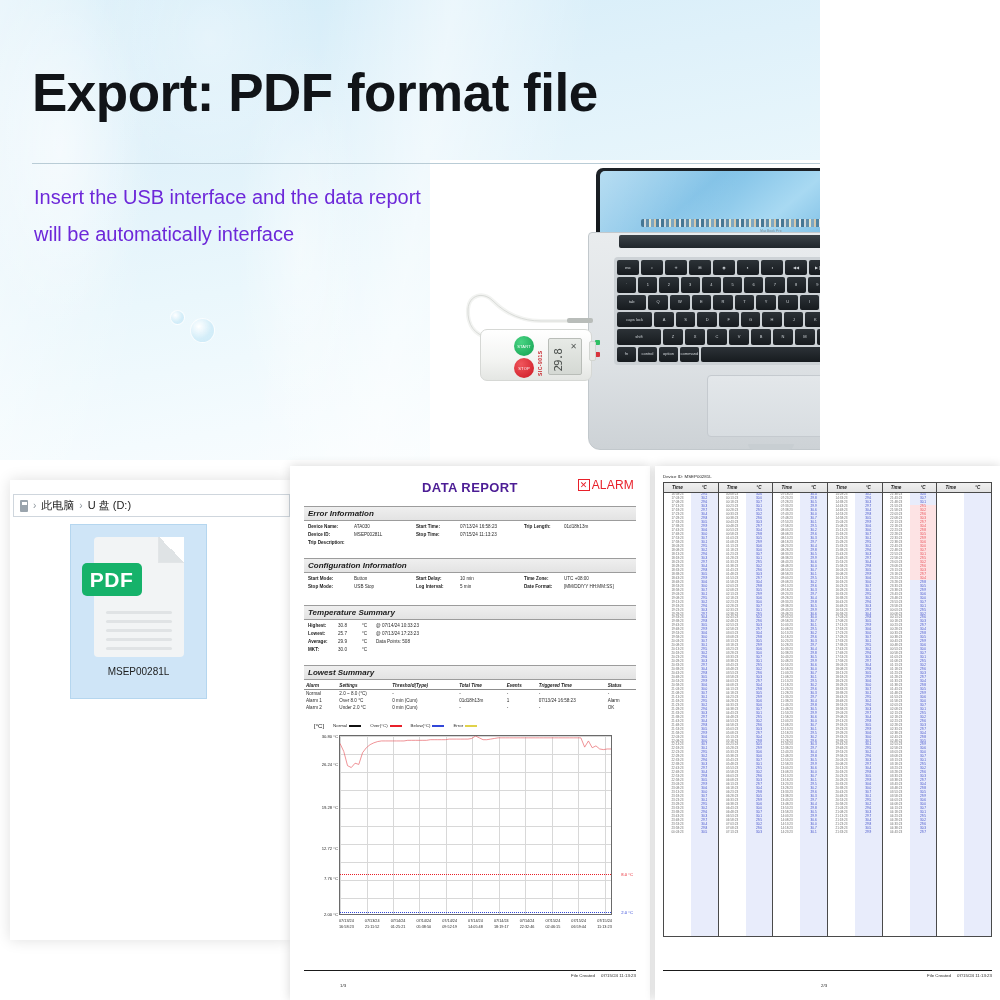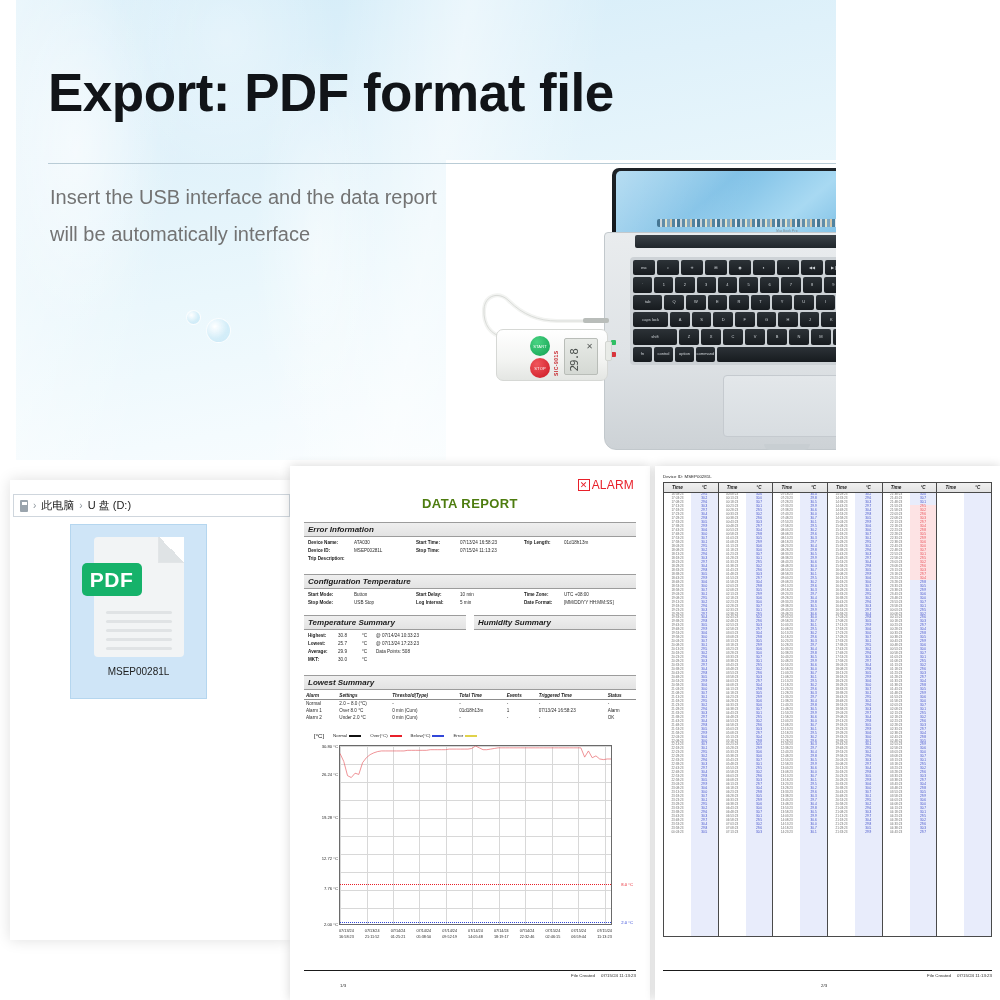--- a/index.html
+++ b/index.html
@@ -6,21 +6,21 @@
   html, body { width: 1000px; height: 1000px; }
   body {
     font-family: "Liberation Sans", sans-serif;
     background: #ffffff;
     position: relative;
     overflow: hidden;
   }
 
   
   #hero {
-    position: absolute; left: 16px; top: 0; width: 820px; height: 460px;
+    position: absolute; left: 0; top: 0; width: 820px; height: 460px;
     background: #ffffff;
     overflow: hidden;
   }
   #hero-water {
     position: absolute; left: 0; top: 0; width: 1000px; height: 460px;
     background:
       linear-gradient(100deg, rgba(255,255,255,.55) 0%, rgba(255,255,255,0) 18%, rgba(255,255,255,0) 30%, rgba(255,255,255,.5) 42%, rgba(255,255,255,0) 55%),
       linear-gradient(170deg, #d3ecf8 0%, #dff1fa 26%, #eaf7fc 52%, #f4fbfe 74%, #ffffff 100%);
   }
   #hero-water::after{
@@ -47,21 +47,21 @@
     position: absolute; left: 32px; top: 62px;
     font-size: 53px; font-weight: bold; color: #111418;
     letter-spacing: -0.5px; white-space: nowrap;
   }
   #hero-divider {
     position: absolute; left: 32px; top: 163px; width: 900px; height: 1px;
     background: #b9ccd6;
   }
   .hero-sub-line {
     position: absolute; left: 34px;
-    font-size: 20px; color: #737373; white-space: nowrap;
+    font-size: 20px; color: #6d28d9; white-space: nowrap;
   }
   #hero-sub-1 { top: 186px; }
   #hero-sub-2 { top: 223px; }
 
   
   #pdf-doc-icon { position: absolute; left: 846px; top: 55px; width: 78px; height: 80px; }
 
   
   #laptop { position: absolute; left: 588px; top: 168px; width: 366px; height: 285px; }
   #lid {
@@ -217,22 +217,22 @@
   #pdf-l5{ top:110px; width:66px; }
   #file-label { margin-top: 9px; font-size: 10px; color: #1d1d1d; }
 
   
   #report {
     position: absolute; left: 290px; top: 6px; width: 360px; height: 534px;
     background: #ffffff; box-shadow: 0 0 10px rgba(0,0,0,.16);
     padding: 12px 14px 0 14px; overflow: hidden;
   }
   #report-title {
-    text-align: center; font-size: 13px; font-weight: bold; color: #4d7c0f;
-    letter-spacing: .4px; margin-top: 18px;
+    text-align: center; font-size: 13px; font-weight: bold; color: #4c1d95;
+    letter-spacing: .4px; margin-top: 2px;
   }
   #alarm-badge {
     position: absolute; right: 16px; top: 12px;
     display: flex; align-items: center; gap: 2px;
     color: #e8202a; font-size: 12px; letter-spacing: .2px;
   }
   #alarm-x {
     width: 12px; height: 12px; border: 1.4px solid #e8202a;
     display: flex; align-items: center; justify-content: center;
     font-size: 9px; line-height: 1;
@@ -533,61 +533,57 @@
         <span class="kv-k"></span>
         <span class="kv-v"></span>
         <span class="kv-k">Trip Description:</span>
         <span class="kv-v"></span>
         <span class="kv-k"></span>
         <span class="kv-v"></span>
         <span class="kv-k"></span>
         <span class="kv-v"></span>
       </div>
 
-    <div class="sec-head">Configuration Temperature</div>
+    <div class="sec-head">Configuration Information</div>
     <div class="kv-grid" id="cfg-grid">
         <span class="kv-k">Start Mode:</span>
         <span class="kv-v">Button</span>
         <span class="kv-k">Start Delay:</span>
         <span class="kv-v">10 min</span>
         <span class="kv-k">Time Zone:</span>
         <span class="kv-v">UTC +08:00</span>
         <span class="kv-k">Stop Mode:</span>
         <span class="kv-v">USB Stop</span>
         <span class="kv-k">Log Interval:</span>
         <span class="kv-v">5 min</span>
         <span class="kv-k">Date Format:</span>
         <span class="kv-v">[MM/DD/YY HH:MM:SS]</span>
       </div>
 
-    <div class="two-col" style="margin-top:8px;">
+    <div class="two-col" style="margin-top:14px;">
       <div>
         <div class="sec-head" style="margin-top:0;">Temperature Summary</div>
         <div class="sum-grid" id="temp-grid">
             <span class="kv-k">Highest:</span>
             <span class="kv-v">30.8</span>
             <span class="kv-v">°C</span>
             <span class="kv-v">@ 07/14/24 10:33:23</span>
             <span class="kv-k">Lowest:</span>
             <span class="kv-v">25.7</span>
             <span class="kv-v">°C</span>
             <span class="kv-v">@ 07/13/24 17:23:23</span>
             <span class="kv-k">Average:</span>
             <span class="kv-v">29.9</span>
             <span class="kv-v">°C</span>
             <span class="kv-v">Data Points:  508</span>
             <span class="kv-k">MKT:</span>
             <span class="kv-v">30.0</span>
             <span class="kv-v">°C</span>
             <span class="kv-v"></span>
           </div>
-      </div>
-      <div>
-        <div class="sec-head" style="margin-top:0;">Humidity Summary</div>
-        <div class="sum-grid" id="hum-grid"></div>
       </div>
     </div>
 
     <div class="sec-head">Lowest Summary</div>
     <table class="ev-table">
       <thead>
           <tr id="ev-head">
             <th>Alarm</th>
             <th>Settings</th>
             <th>Threshold(Type)</th>

